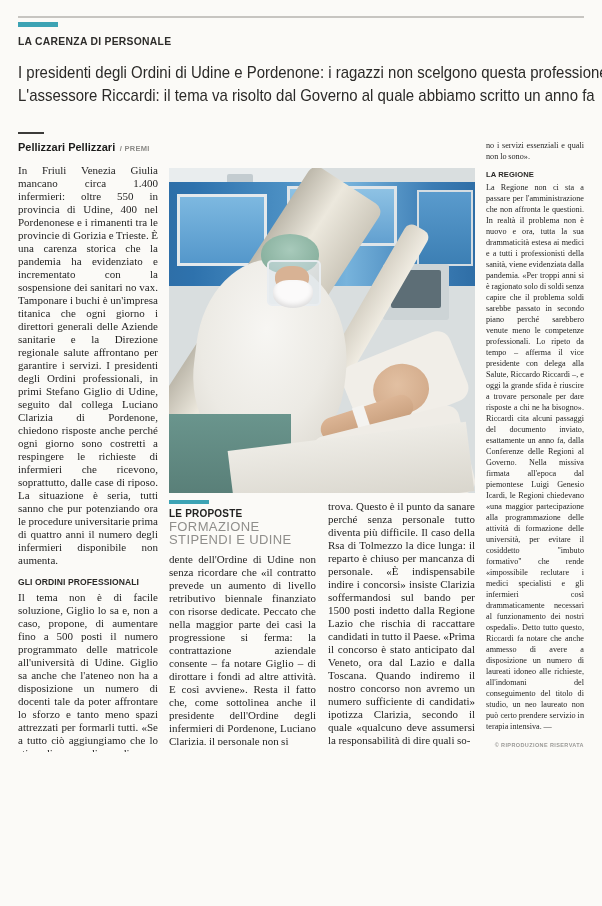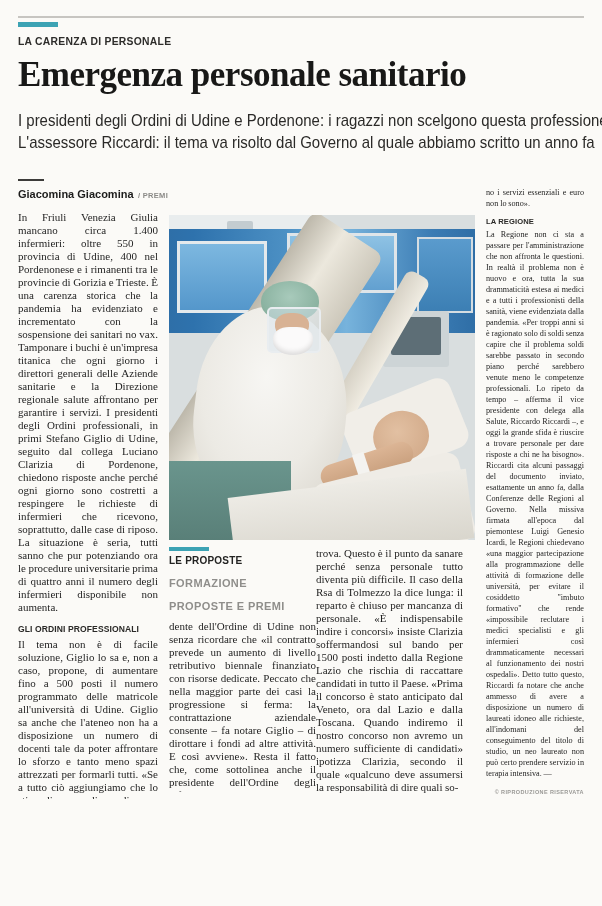--- a/index.html
+++ b/index.html
@@ -64,56 +64,55 @@
   .ph-face{left:106px;top:98px;width:34px;height:24px;background:#d8b294;border-radius:45%;}
   .ph-mask{left:104px;top:112px;width:40px;height:28px;background:#fbfafa;border-radius:40% 40% 50% 50%;box-shadow:inset 0 -3px 5px rgba(0,0,0,.12);}
   .ph-pillow{left:178px;top:178px;width:116px;height:74px;background:#f1eee8;border-radius:14px;transform:rotate(-22deg);}
   .ph-head{left:204px;top:196px;width:56px;height:50px;background:radial-gradient(circle at 45% 40%,#e2c0a2,#cfa685);border-radius:50% 50% 48% 48%;transform:rotate(-12deg);}
   .ph-arm{left:150px;top:238px;width:96px;height:24px;background:linear-gradient(180deg,#dcb595,#c9a07e);border-radius:12px;transform:rotate(-18deg);}
   .ph-band{left:186px;top:238px;width:12px;height:22px;background:#f4f3f0;transform:rotate(-18deg);}
   .ph-gown{left:150px;top:252px;width:150px;height:90px;background:#efece6;transform:rotate(-14deg);border-radius:12px;}
   .ph-blanket{left:0;top:246px;width:122px;height:80px;background:linear-gradient(180deg,#6a958d,#597f78);}
   .ph-sheet{left:62px;top:268px;width:240px;height:70px;background:linear-gradient(180deg,#edebe5,#d9d6cd);transform:rotate(-7deg);}
 
-  .below-photo{display:flex;gap:0;margin-top:7px;}
+  .below-photo{display:flex;gap:12px;margin-top:7px;}
   .subcol{width:147px;flex:0 0 147px;overflow:hidden;height:245px;}
   .caption{margin-bottom:8px;}
   .cap-bar{width:40px;height:4px;margin-bottom:4px;}
   .cap-kicker{font-size:10px;font-weight:700;color:#232322;letter-spacing:.2px;}
-  .cap-line{font-size:11px;font-weight:700;color:#8f8e8b;letter-spacing:.4px;line-height:11px;margin-top:12px;}
+  .cap-line{font-size:13px;font-weight:400;color:#8f8e8b;letter-spacing:.4px;line-height:11px;margin-top:2px;}
 
   .col4 .body-text{font-size:8.2px;line-height:11px;word-spacing:-.2px;}
   .col4 .section-head{font-size:8px;margin:8px 0 3px 0;}
   .copyright{margin-top:10px;text-align:right;font-size:5.5px;color:#9a9996;letter-spacing:.4px;font-weight:700;}
 </style>
 </head>
 <body>
 
 <div class="page">
 
   <div class="top-rule"></div>
   <div class="teal-dash" style="background:#3da3b4"></div>
 
   <div class="kicker">LA CARENZA DI PERSONALE</div>
 
   <h1 class="headline" style="margin:8px 0 0 0">
-    <div>Emergenza personale sanitario</div>
   </h1>
 
   <div class="subhead">
     <div class="subhead-line">I presidenti degli Ordini di Udine e Pordenone: i ragazzi non scelgono questa professione</div>
     <div class="subhead-line">L'assessore Riccardi: il tema va risolto dal Governo al quale abbiamo scritto un anno fa</div>
   </div>
 
   <div class="grid">
 
     <div class="col1">
       <div class="byline">
         <div class="byline-rule"></div>
-        <span class="byline-author">Giacomina Giacomina</span>
+        <span class="byline-author">Pellizzari Pellizzari</span>
         <span class="byline-loc">/ PREMI</span>
       </div>
       <div class="body-text">In Friuli Venezia Giulia mancano circa 1.400 infermieri: oltre 550 in provincia di Udine, 400 nel Pordenonese e i rimanenti tra le provincie di Gorizia e Trieste. È una carenza storica che la pandemia ha evidenziato e incrementato con la sospensione dei sanitari no vax. Tamponare i buchi è un'impresa titanica che ogni giorno i direttori generali delle Aziende sanitarie e la Direzione regionale salute affrontano per garantire i servizi. I presidenti degli Ordini professionali, in primi Stefano Giglio di Udine, seguito dal collega Luciano Clarizia di Pordenone, chiedono risposte anche perché ogni giorno sono costretti a respingere le richieste di infermieri che ricevono, soprattutto, dalle case di riposo. La situazione è seria, tutti sanno che pur potenziando ora le procedure universitarie prima di quattro anni il numero degli infermieri disponibile non aumenta.</div>
       <div class="section-head">GLI ORDINI PROFESSIONALI</div>
       <div class="body-text">Il tema non è di facile soluzione, Giglio lo sa e, non a caso, propone, di aumentare fino a 500 posti il numero programmato delle matricole all'università di Udine. Giglio sa anche che l'ateneo non ha a disposizione un numero di docenti tale da poter affrontare lo sforzo e tanto meno spazi attrezzati per formarli tutti. «Se a tutto ciò aggiungiamo che lo stipendio medio di un infermiere si aggira intorno a 1.500-1.700 euro l'anno, è facile comprendere perché i giovani si allontanano da questa professione» spiega il presi-</div>
     </div>
 
     <div class="colmid">
       <div class="photo">
         <div class="ph-ceiling"></div>
@@ -140,33 +139,33 @@
         <div class="ph-sheet"></div>
       </div>
 
       <div class="below-photo">
 
         <div class="subcol">
           <div class="caption">
             <div class="cap-bar" style="background:#3da3b4"></div>
             <div class="cap-kicker">LE PROPOSTE</div>
             <div class="cap-line">FORMAZIONE</div>
-            <div class="cap-line">PROPOSTE E PREMI</div>
+            <div class="cap-line">STIPENDI E UDINE</div>
           </div>
           <div class="body-text">dente dell'Ordine di Udine non senza ricordare che «il contratto prevede un aumento di livello retributivo biennale finanziato con risorse dedicate. Peccato che nella maggior parte dei casi la progressione si ferma: la contrattazione aziendale consente – fa notare Giglio – di dirottare i fondi ad altre attività. E così avviene». Resta il fatto che, come sottolinea anche il presidente dell'Ordine degli infermieri di Pordenone, Luciano Clarizia, il personale non si</div>
         </div>
 
         <div class="subcol" style="height:262px">
           <div class="body-text">trova. Questo è il punto da sanare perché senza personale tutto diventa più difficile. Il caso della Rsa di Tolmezzo la dice lunga: il reparto è chiuso per mancanza di personale. «È indispensabile indire i concorsi» insiste Clarizia soffermandosi sul bando per 1500 posti indetto dalla Regione Lazio che rischia di raccattare candidati in tutto il Paese. «Prima il concorso è stato anticipato dal Veneto, ora dal Lazio e dalla Toscana. Quando indiremo il nostro concorso non avremo un numero sufficiente di candidati» ipotizza Clarizia, secondo il quale «qualcuno deve assumersi la responsabilità di dire quali so-</div>
         </div>
       </div>
     </div>
 
     <div class="col4">
-      <div class="body-text">no i servizi essenziali e euro non lo sono».</div>
+      <div class="body-text">no i servizi essenziali e quali non lo sono».</div>
       <div class="section-head">LA REGIONE</div>
       <div class="body-text">La Regione non ci sta a passare per l'amministrazione che non affronta le questioni. In realtà il problema non è nuovo e ora, tutta la sua drammaticità estesa ai medici e a tutti i professionisti della sanità, viene evidenziata dalla pandemia. «Per troppi anni si è ragionato solo di soldi senza capire che il problema soldi sarebbe passato in secondo piano perché sarebbero venute meno le competenze professionali. Lo ripeto da tempo – afferma il vice presidente con delega alla Salute, Riccardo Riccardi –, e oggi la grande sfida è riuscire a trovare personale per dare risposte a chi ne ha bisogno». Riccardi cita alcuni passaggi del documento inviato, esattamente un anno fa, dalla Conferenze delle Regioni al Governo. Nella missiva firmata all'epoca dal piemontese Luigi Genesio Icardi, le Regioni chiedevano «una maggior partecipazione alla programmazione delle attività di formazione delle università, per evitare il cosiddetto "imbuto formativo" che rende «impossibile reclutare i medici specialisti e gli infermieri così drammaticamente necessari al funzionamento dei nostri ospedali». Detto tutto questo, Riccardi fa notare che anche ammesso di avere a disposizione un numero di laureati idoneo alle richieste, all'indomani del conseguimento del titolo di studio, un neo laureato non può certo prendere servizio in terapia intensiva. —</div>
       <div class="copyright">© RIPRODUZIONE RISERVATA</div>
     </div>
 
   </div>
 
 </div>
 
 </body></html>

